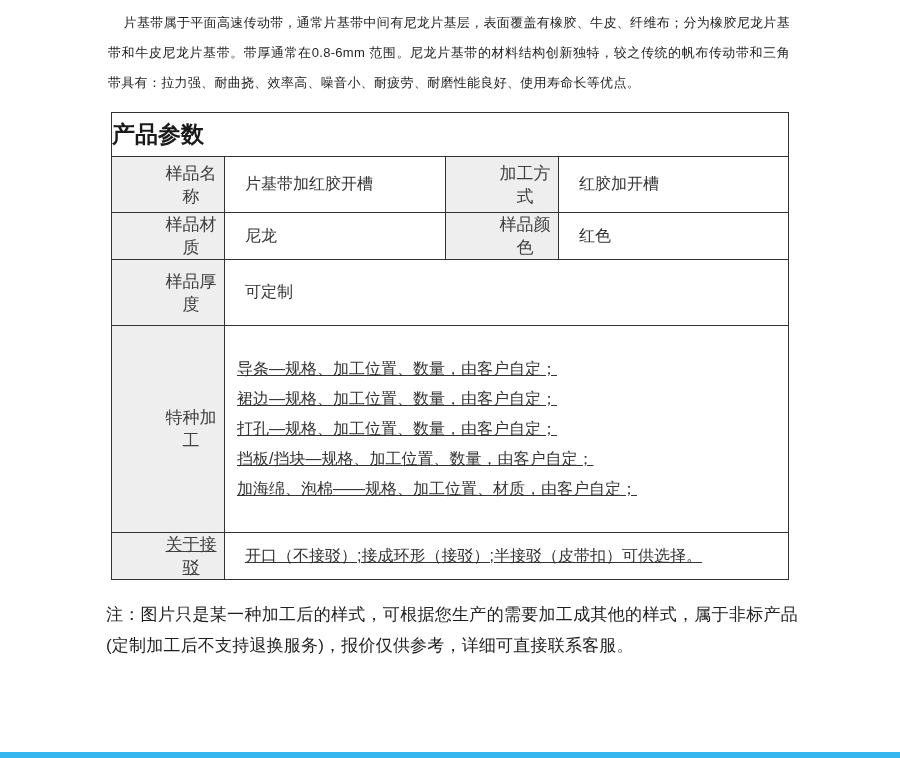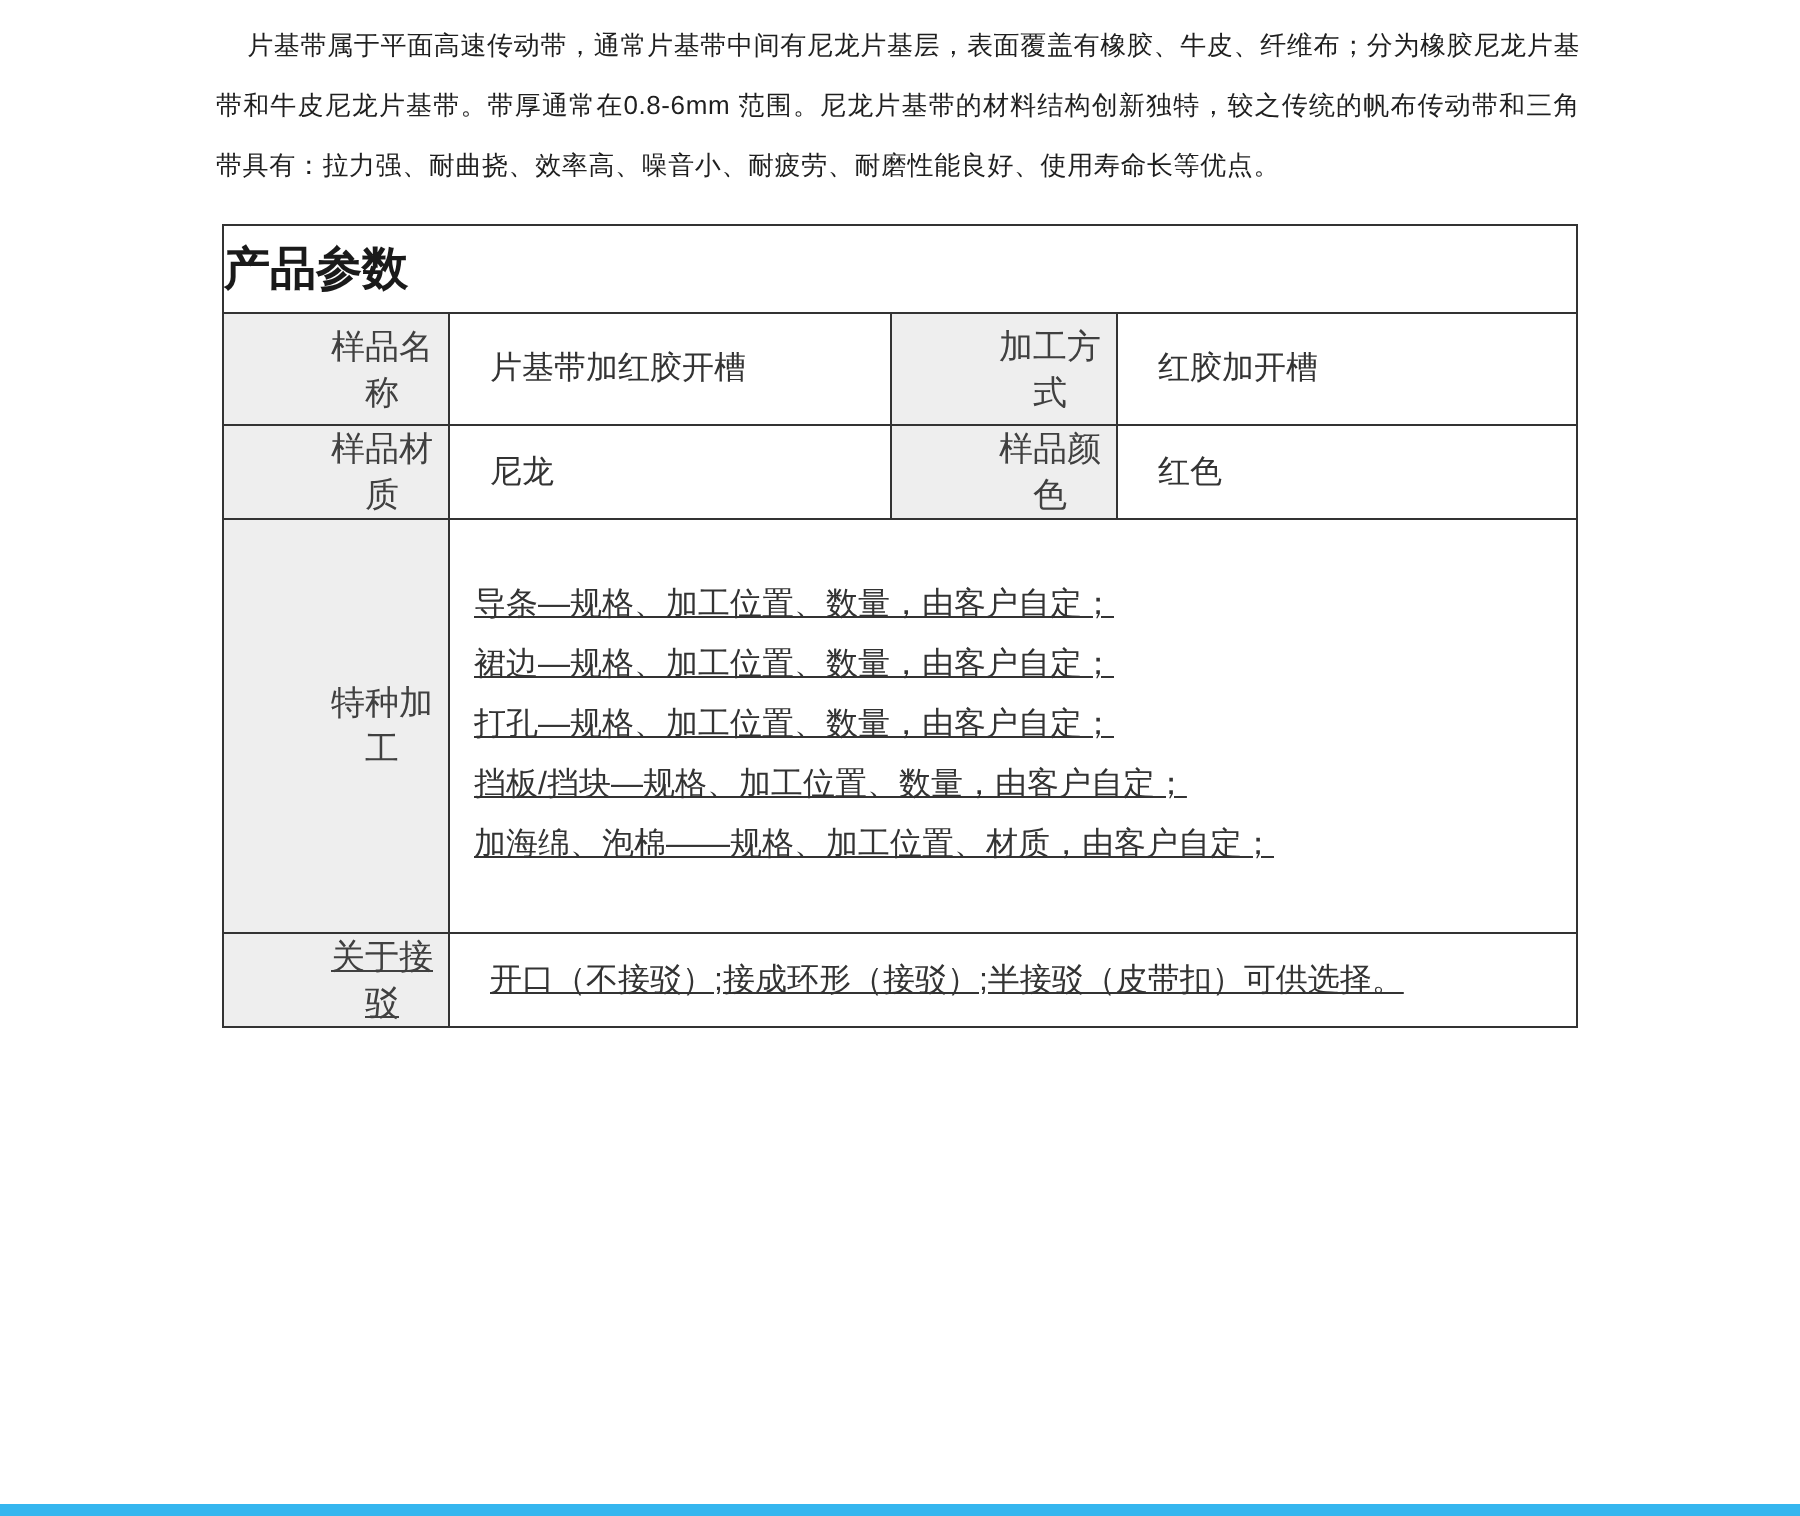--- a/index.html
+++ b/index.html
@@ -116,33 +116,38 @@
         <td class="value-cell">片基带加红胶开槽</td>
         <td class="label-cell">加工方式</td>
         <td class="value-cell">红胶加开槽</td>
       </tr>
       <tr class="row-material">
         <td class="label-cell">样品材质</td>
         <td class="value-cell">尼龙</td>
         <td class="label-cell">样品颜色</td>
         <td class="value-cell">红色</td>
       </tr>
+      <tr class="row-thick">
+        <td class="label-cell">样品厚度</td>
+        <td class="value-cell" colspan="3">可定制</td>
+      </tr>
       <tr>
         <td class="label-cell">特种加工</td>
         <td class="value-cell special-cell" colspan="3">
           <div class="special-line">导条—规格、加工位置、数量，由客户自定；</div>
           <div class="special-line">裙边—规格、加工位置、数量，由客户自定；</div>
           <div class="special-line">打孔—规格、加工位置、数量，由客户自定；</div>
           <div class="special-line">挡板/挡块—规格、加工位置、数量，由客户自定；</div>
           <div class="special-line">加海绵、泡棉——规格、加工位置、材质，由客户自定；</div>
         </td>
       </tr>
       <tr class="row-joint">
         <td class="label-cell">关于接驳</td>
         <td class="value-cell" colspan="3">开口（不接驳）;接成环形（接驳）;半接驳（皮带扣）可供选择。</td>
       </tr>
     </tbody>
   </table>
 
+  <p class="note">注：图片只是某一种加工后的样式，可根据您生产的需要加工成其他的样式，属于非标产品(定制加工后不支持退换服务)，报价仅供参考，详细可直接联系客服。</p>
 
 </div>
 
 <div class="bottom-bar"></div>
 
 </body></html>

